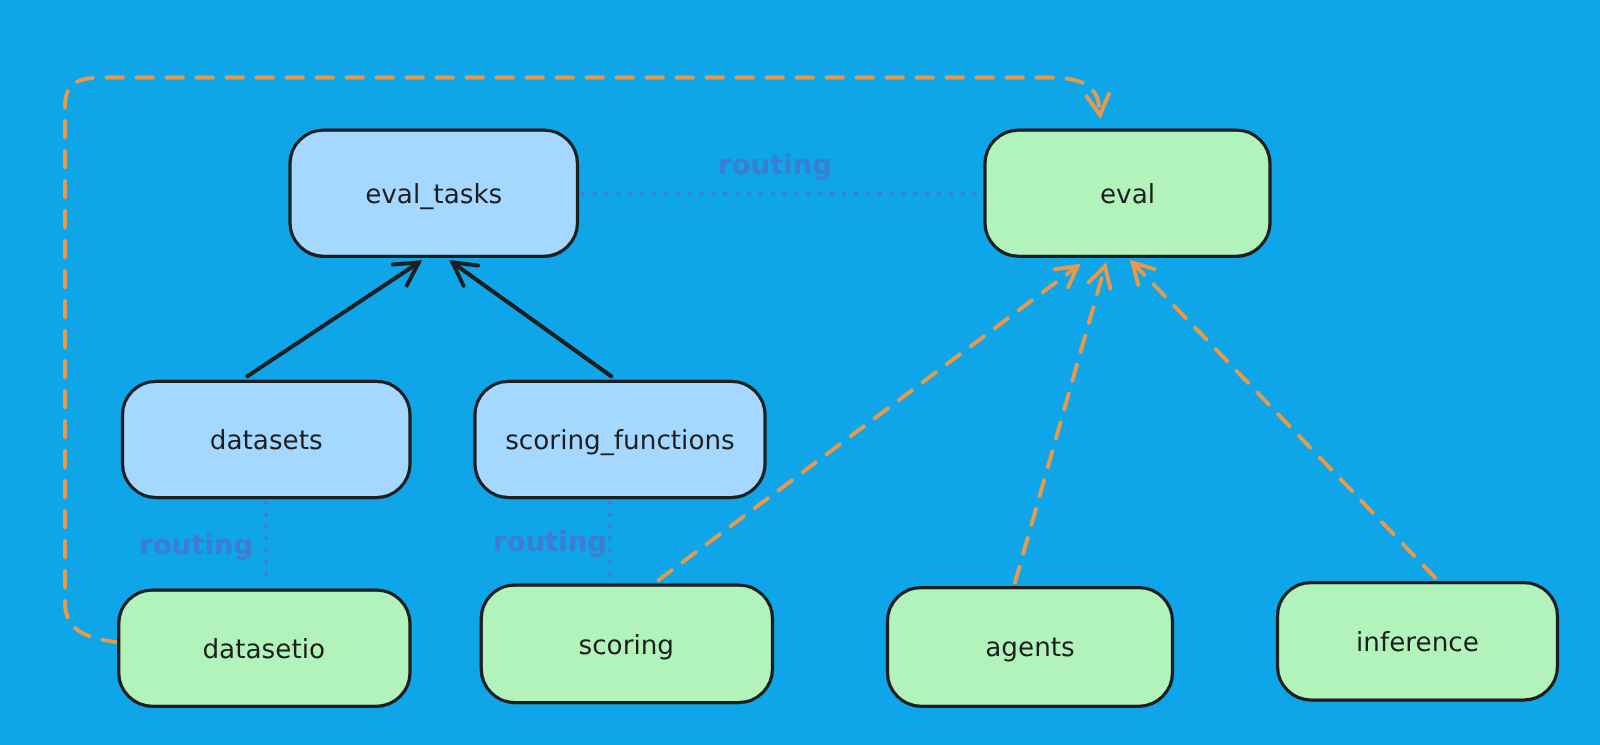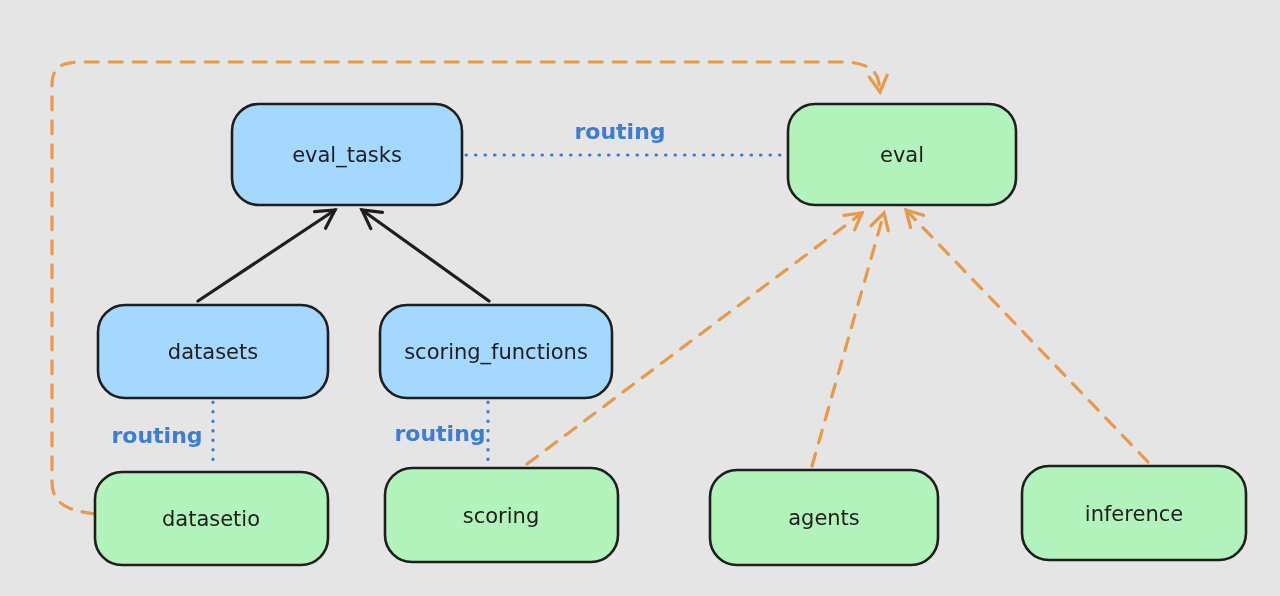--- a/index.html
+++ b/index.html
@@ -4,21 +4,21 @@
 <style>
   html, body {
     margin: 0;
     padding: 0;
     background: #ffffff;
   }
   .canvas {
     position: relative;
     width: 1280px;
     height: 596px;
-    background: #e5e5e5;
+    background: #0ea5e9;
     overflow: hidden;
     font-family: "DejaVu Sans", sans-serif;
   }
   svg { display: block; }
   .node-rect {
     stroke: #1e1e1e;
     stroke-width: 2.6;
   }
   .node-label {
     fill: #1e1e1e;

